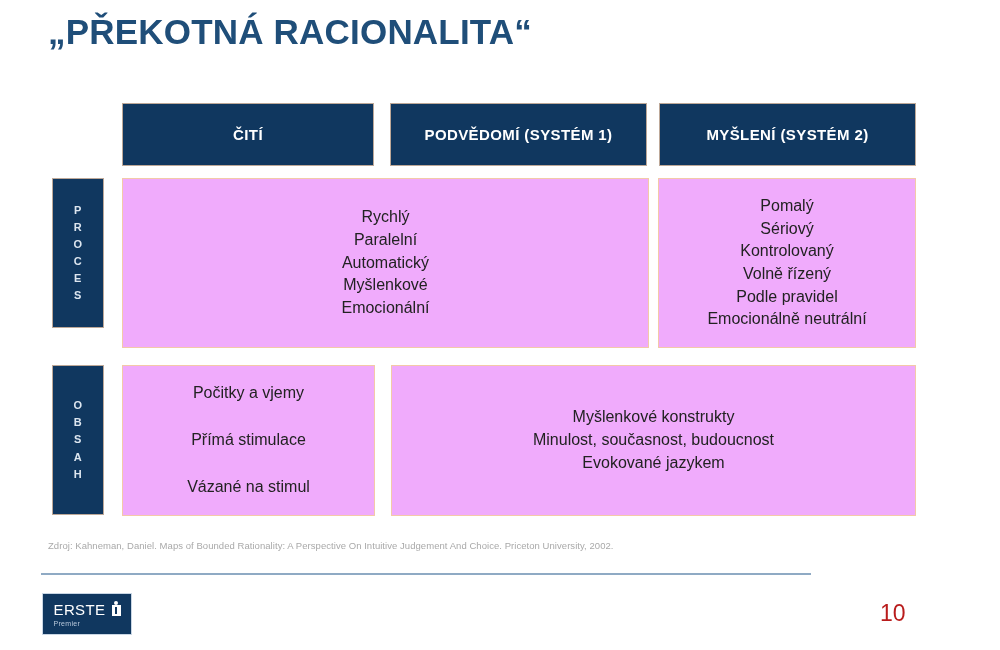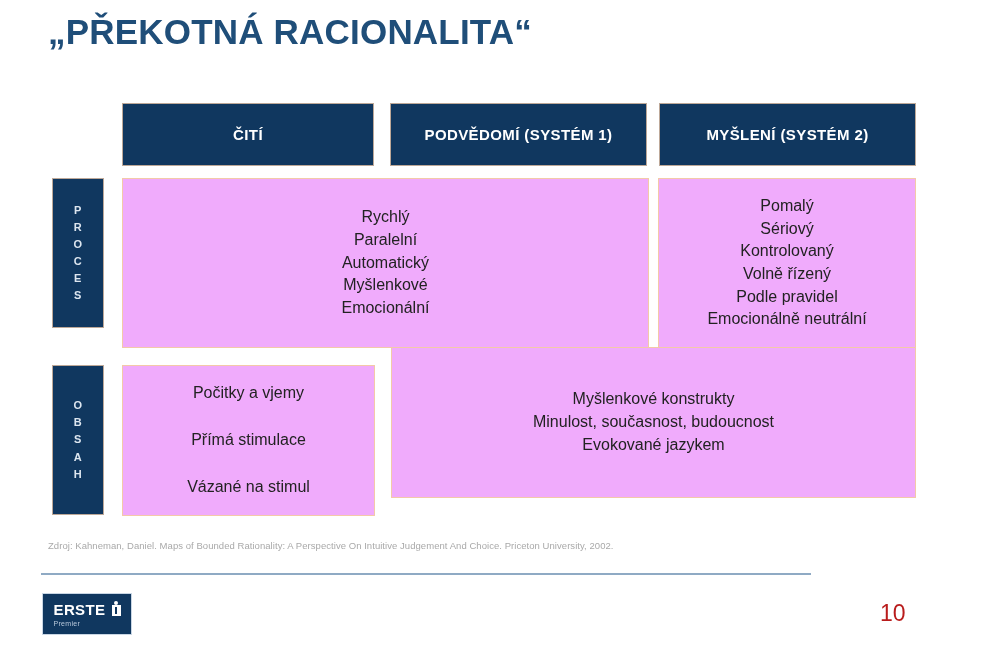--- a/index.html
+++ b/index.html
@@ -85,21 +85,21 @@
     color: #222222;
     font-size: 16px;
     line-height: 1.42;
     text-align: center;
   }
   .cell .line { display: block; white-space: nowrap; }
 
   #cell-proces-left  { left: 122px; top: 178px; width: 527px; height: 170px; }
   #cell-proces-right { left: 658px; top: 178px; width: 258px; height: 170px; }
   #cell-obsah-left   { left: 122px; top: 365px; width: 253px; height: 151px; gap: 24px; }
-  #cell-obsah-right  { left: 391px; top: 347px; width: 525px; height: 151px; }
+  #cell-obsah-right  { left: 391px; top: 365px; width: 525px; height: 151px; }
 
   
   .source-note {
     position: absolute;
     left: 48px;
     top: 540px;
     width: 900px;
     font-size: 9.5px;
     color: #A9A9A9;
     letter-spacing: 0.05px;
@@ -139,21 +139,21 @@
     padding-left: 2px;
   }
   .logo-top {
     display: flex;
     align-items: center;
     gap: 4px;
   }
   .logo-word {
     color: #FFFFFF;
     font-size: 15px;
-    font-weight: bold;
+    font-weight: normal;
     letter-spacing: 0.4px;
   }
   .logo-sub {
     color: #B9C9DC;
     font-size: 7px;
     letter-spacing: 0.3px;
     margin-top: 3px;
   }
   .logo-mark {
     position: relative;

